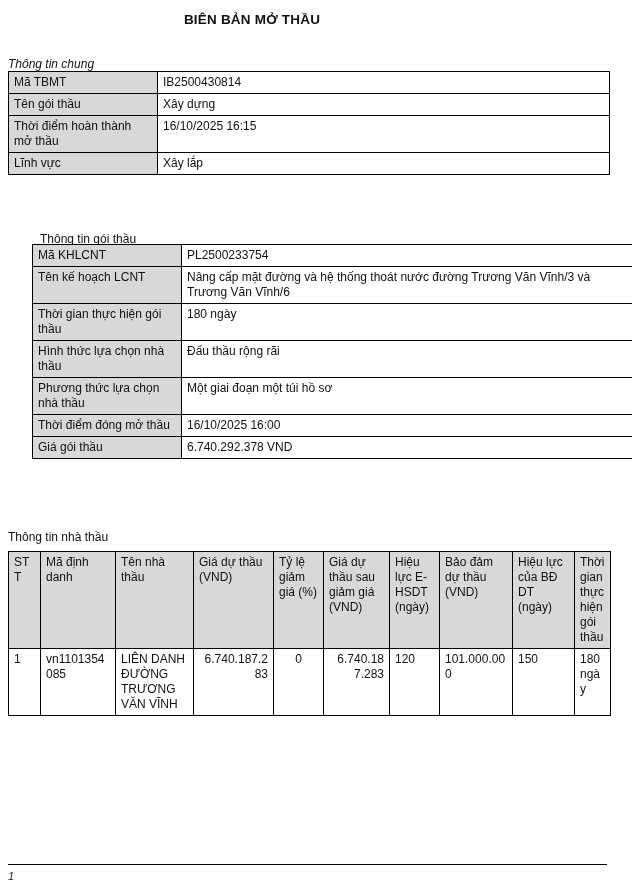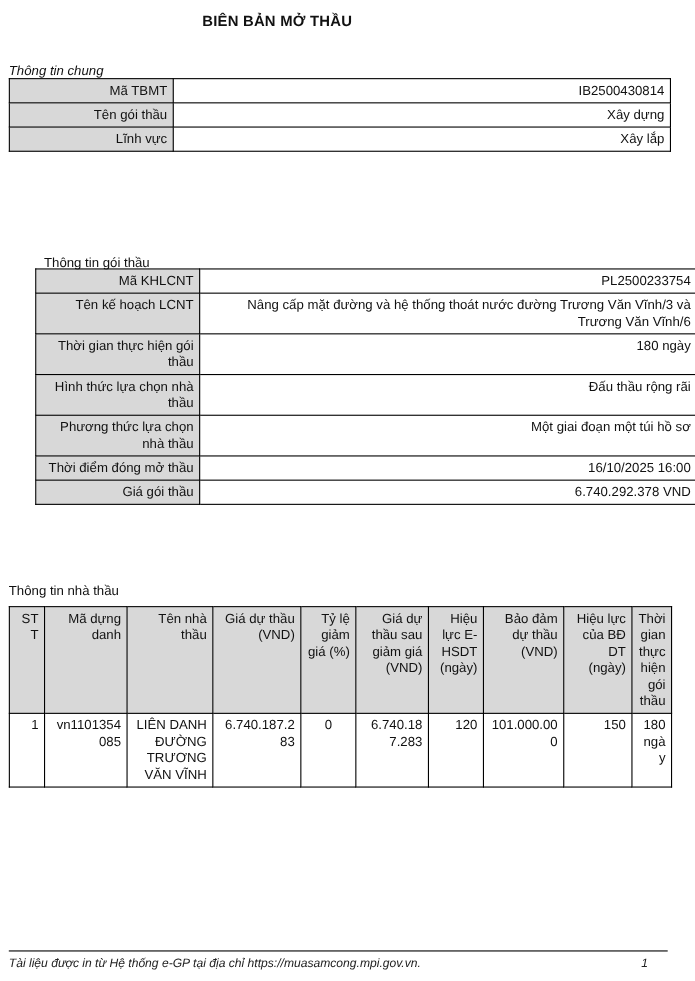--- a/index.html
+++ b/index.html
@@ -37,21 +37,21 @@
     table-layout: fixed;
     width: 602px;
     font-size: 12px;
   }
   td, th {
     border: 1px solid #000000;
     padding: 3px 5px;
     vertical-align: top;
     line-height: 15px;
     font-weight: normal;
-    text-align: right;
+    text-align: left;
     word-wrap: break-word;
   }
   td { height: 15px; }
   .lbl { background: #d8d8d8; }
   .kv { position: absolute; left: 8px; }
   .kv-general { top: 71px; }
   .kv-package { top: 244px; margin-left: 24px; }
   .kv .lbl { width: 138px; }
 
   .grid { position: absolute; left: 8px; top: 551px; }
@@ -83,20 +83,24 @@
 <div class="section-heading h-general">Thông tin chung</div>
 <table class="kv kv-general">
   <tbody>
     <tr>
       <td class="lbl">Mã TBMT</td>
       <td>IB2500430814</td>
     </tr>
     <tr>
       <td class="lbl">Tên gói thầu</td>
       <td>Xây dựng</td>
+    </tr>
+    <tr>
+      <td class="lbl">Thời điểm hoàn thành mở thầu</td>
+      <td>16/10/2025 16:15</td>
     </tr>
     <tr>
       <td class="lbl">Lĩnh vực</td>
       <td>Xây lắp</td>
     </tr>
   </tbody>
 </table>
 
 <div class="section-heading h-package">Thông tin gói thầu</div>
 <table class="kv kv-package">
@@ -142,21 +146,21 @@
       <col style="width:50px">
     <col style="width:66px">
       <col style="width:50px">
       <col style="width:73px">
       <col style="width:62px">
       <col style="width:36px">
   </colgroup>
   <thead>
     <tr>
       <th>STT</th>
-      <th>Mã dựng danh</th>
+      <th>Mã định danh</th>
       <th>Tên nhà thầu</th>
       <th>Giá dự thầu (VND)</th>
       <th>Tỷ lệ giảm giá (%)</th>
       <th>Giá dự thầu sau giảm giá (VND)</th>
       <th>Hiệu lực E-HSDT (ngày)</th>
       <th>Bảo đảm dự thầu (VND)</th>
       <th>Hiệu lực của BĐ DT (ngày)</th>
       <th>Thời gian thực hiện gói thầu</th>
     </tr>
   </thead>
@@ -170,15 +174,14 @@
       <td class="ta-r brk">6.740.187.283</td>
       <td>120</td>
       <td class="brk">101.000.000</td>
       <td>150</td>
       <td>180 ngày</td>
     </tr>
   </tbody>
 </table>
 
 <div class="footer">
-  <span>Tài liệu được in từ Hệ thống e-GP tại địa chỉ https://muasamcong.mpi.gov.vn.</span>
   <span class="page-num">1</span>
 </div>
 
 </body></html>

